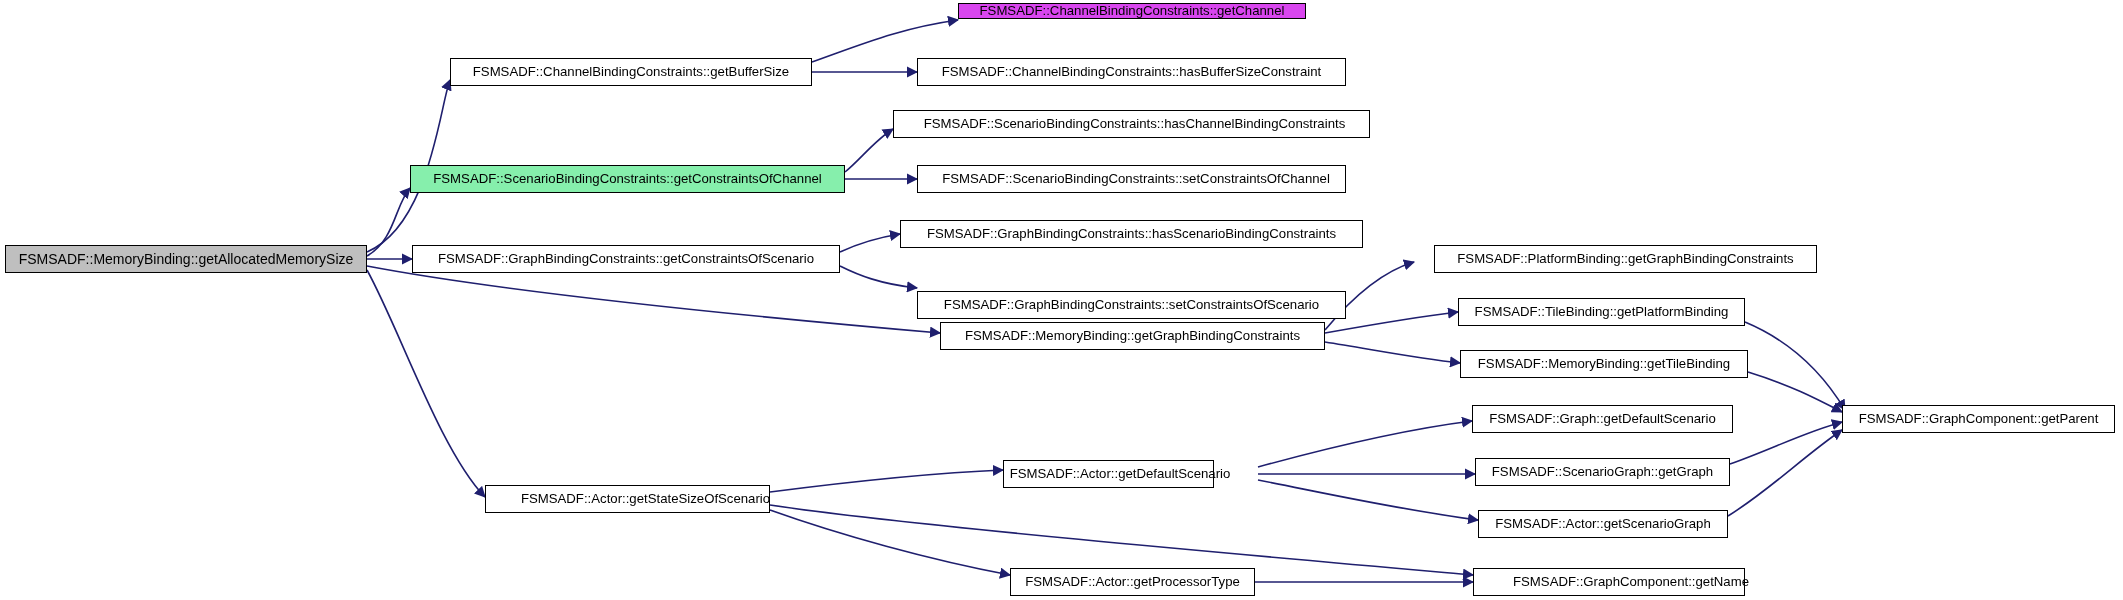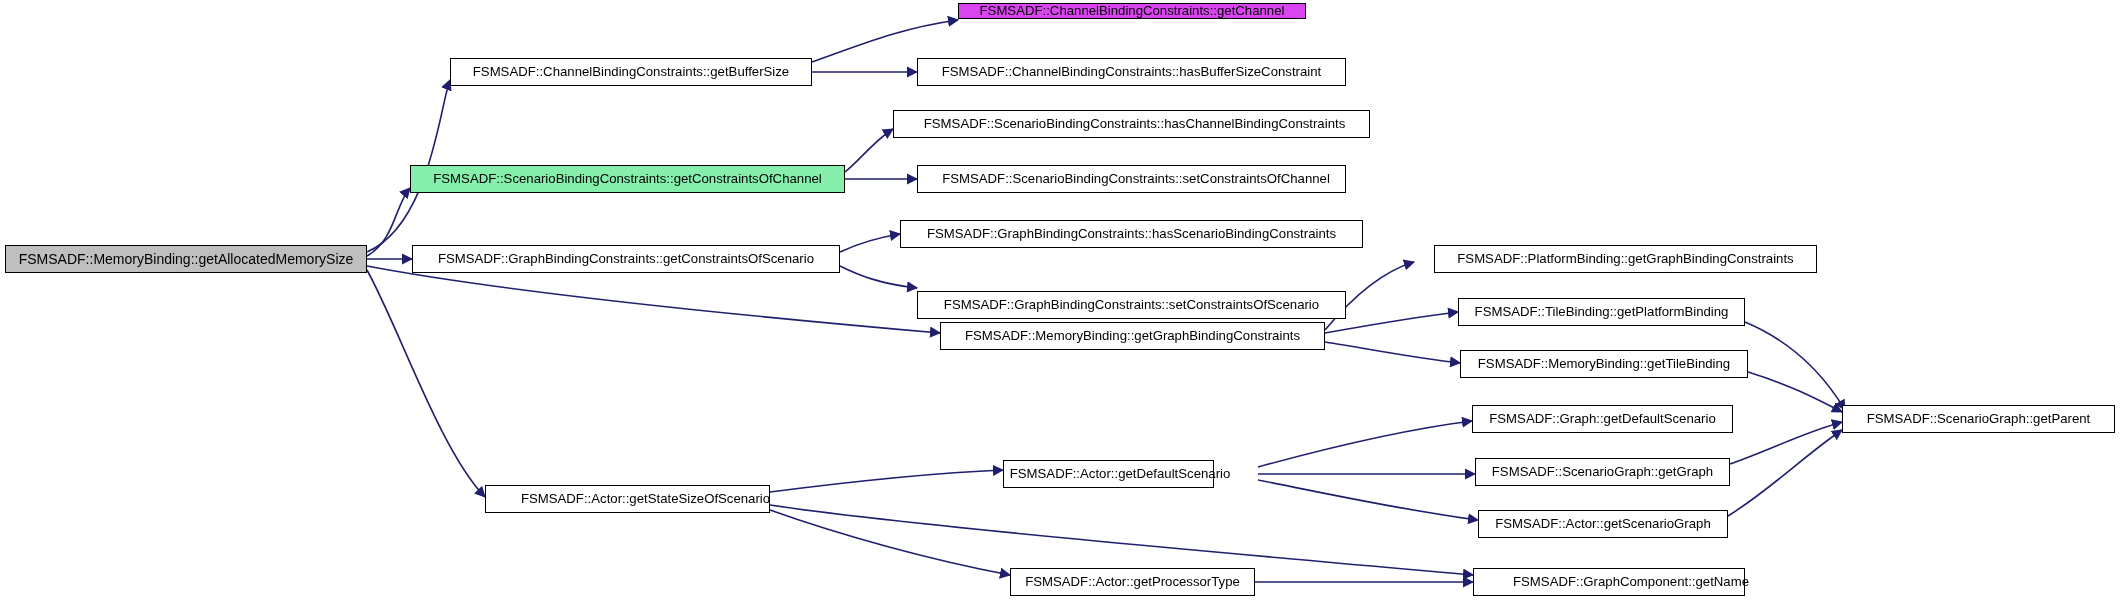--- a/index.html
+++ b/index.html
@@ -123,21 +123,21 @@
       <div class="node" style="left: 1414px; top: 245px; width: 383px; height: 28px; font-size: 13.2px; background: rgb(255, 255, 255); border-color: rgb(0, 0, 0); color: rgb(0, 0, 0); margin-left: 20px;">
         <span class="label">FSMSADF::PlatformBinding::getGraphBindingConstraints</span>
       </div>
       <div class="node" style="left: 1458px; top: 298px; width: 287px; height: 28px; font-size: 13.2px; background: rgb(255, 255, 255); border-color: rgb(0, 0, 0); color: rgb(0, 0, 0);">
         <span class="label">FSMSADF::TileBinding::getPlatformBinding</span>
       </div>
       <div class="node" style="left: 1460px; top: 350px; width: 288px; height: 28px; font-size: 13.2px; background: rgb(255, 255, 255); border-color: rgb(0, 0, 0); color: rgb(0, 0, 0);">
         <span class="label">FSMSADF::MemoryBinding::getTileBinding</span>
       </div>
       <div class="node" style="left: 1842px; top: 405px; width: 273px; height: 28px; font-size: 13.2px; background: rgb(255, 255, 255); border-color: rgb(0, 0, 0); color: rgb(0, 0, 0);">
-        <span class="label">FSMSADF::ScenarioGraph::getParent</span>
+        <span class="label">FSMSADF::GraphComponent::getParent</span>
       </div>
       <div class="node" style="left: 1472px; top: 405px; width: 261px; height: 28px; font-size: 13.2px; background: rgb(255, 255, 255); border-color: rgb(0, 0, 0); color: rgb(0, 0, 0);">
         <span class="label">FSMSADF::Graph::getDefaultScenario</span>
       </div>
       <div class="node" style="left: 1003px; top: 460px; width: 211px; height: 28px; font-size: 13.2px; background: rgb(255, 255, 255); border-color: rgb(0, 0, 0); color: rgb(0, 0, 0); padding-left: 23px;">
         <span class="label">FSMSADF::Actor::getDefaultScenario</span>
       </div>
       <div class="node" style="left: 1475px; top: 458px; width: 255px; height: 28px; font-size: 13.2px; background: rgb(255, 255, 255); border-color: rgb(0, 0, 0); color: rgb(0, 0, 0);">
         <span class="label">FSMSADF::ScenarioGraph::getGraph</span>
       </div>

